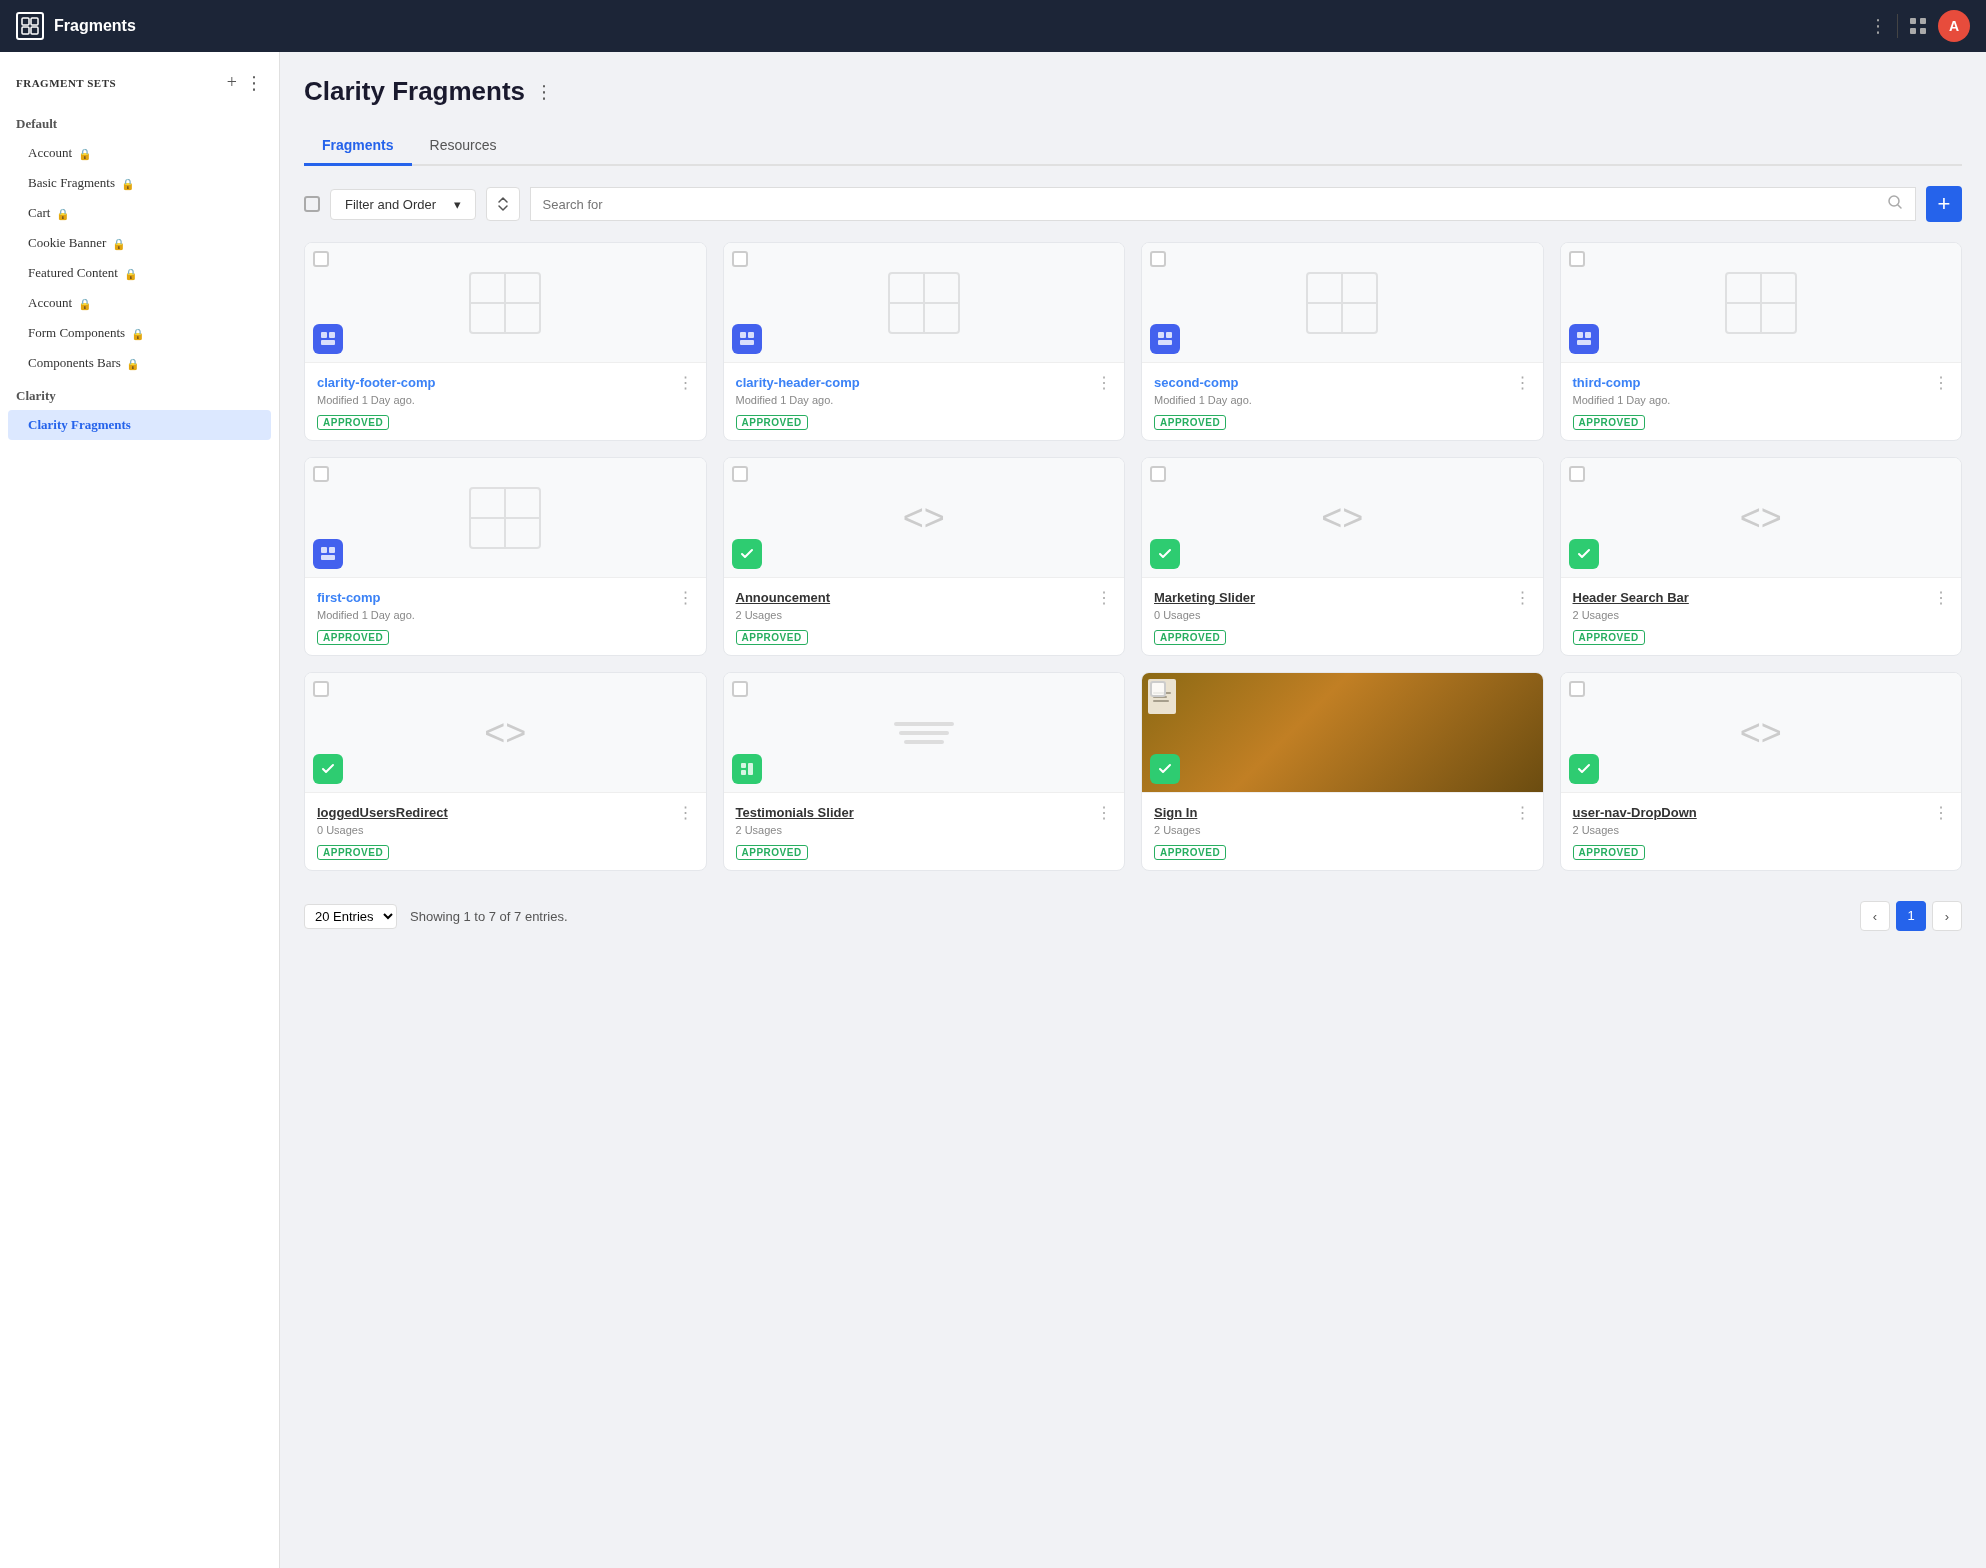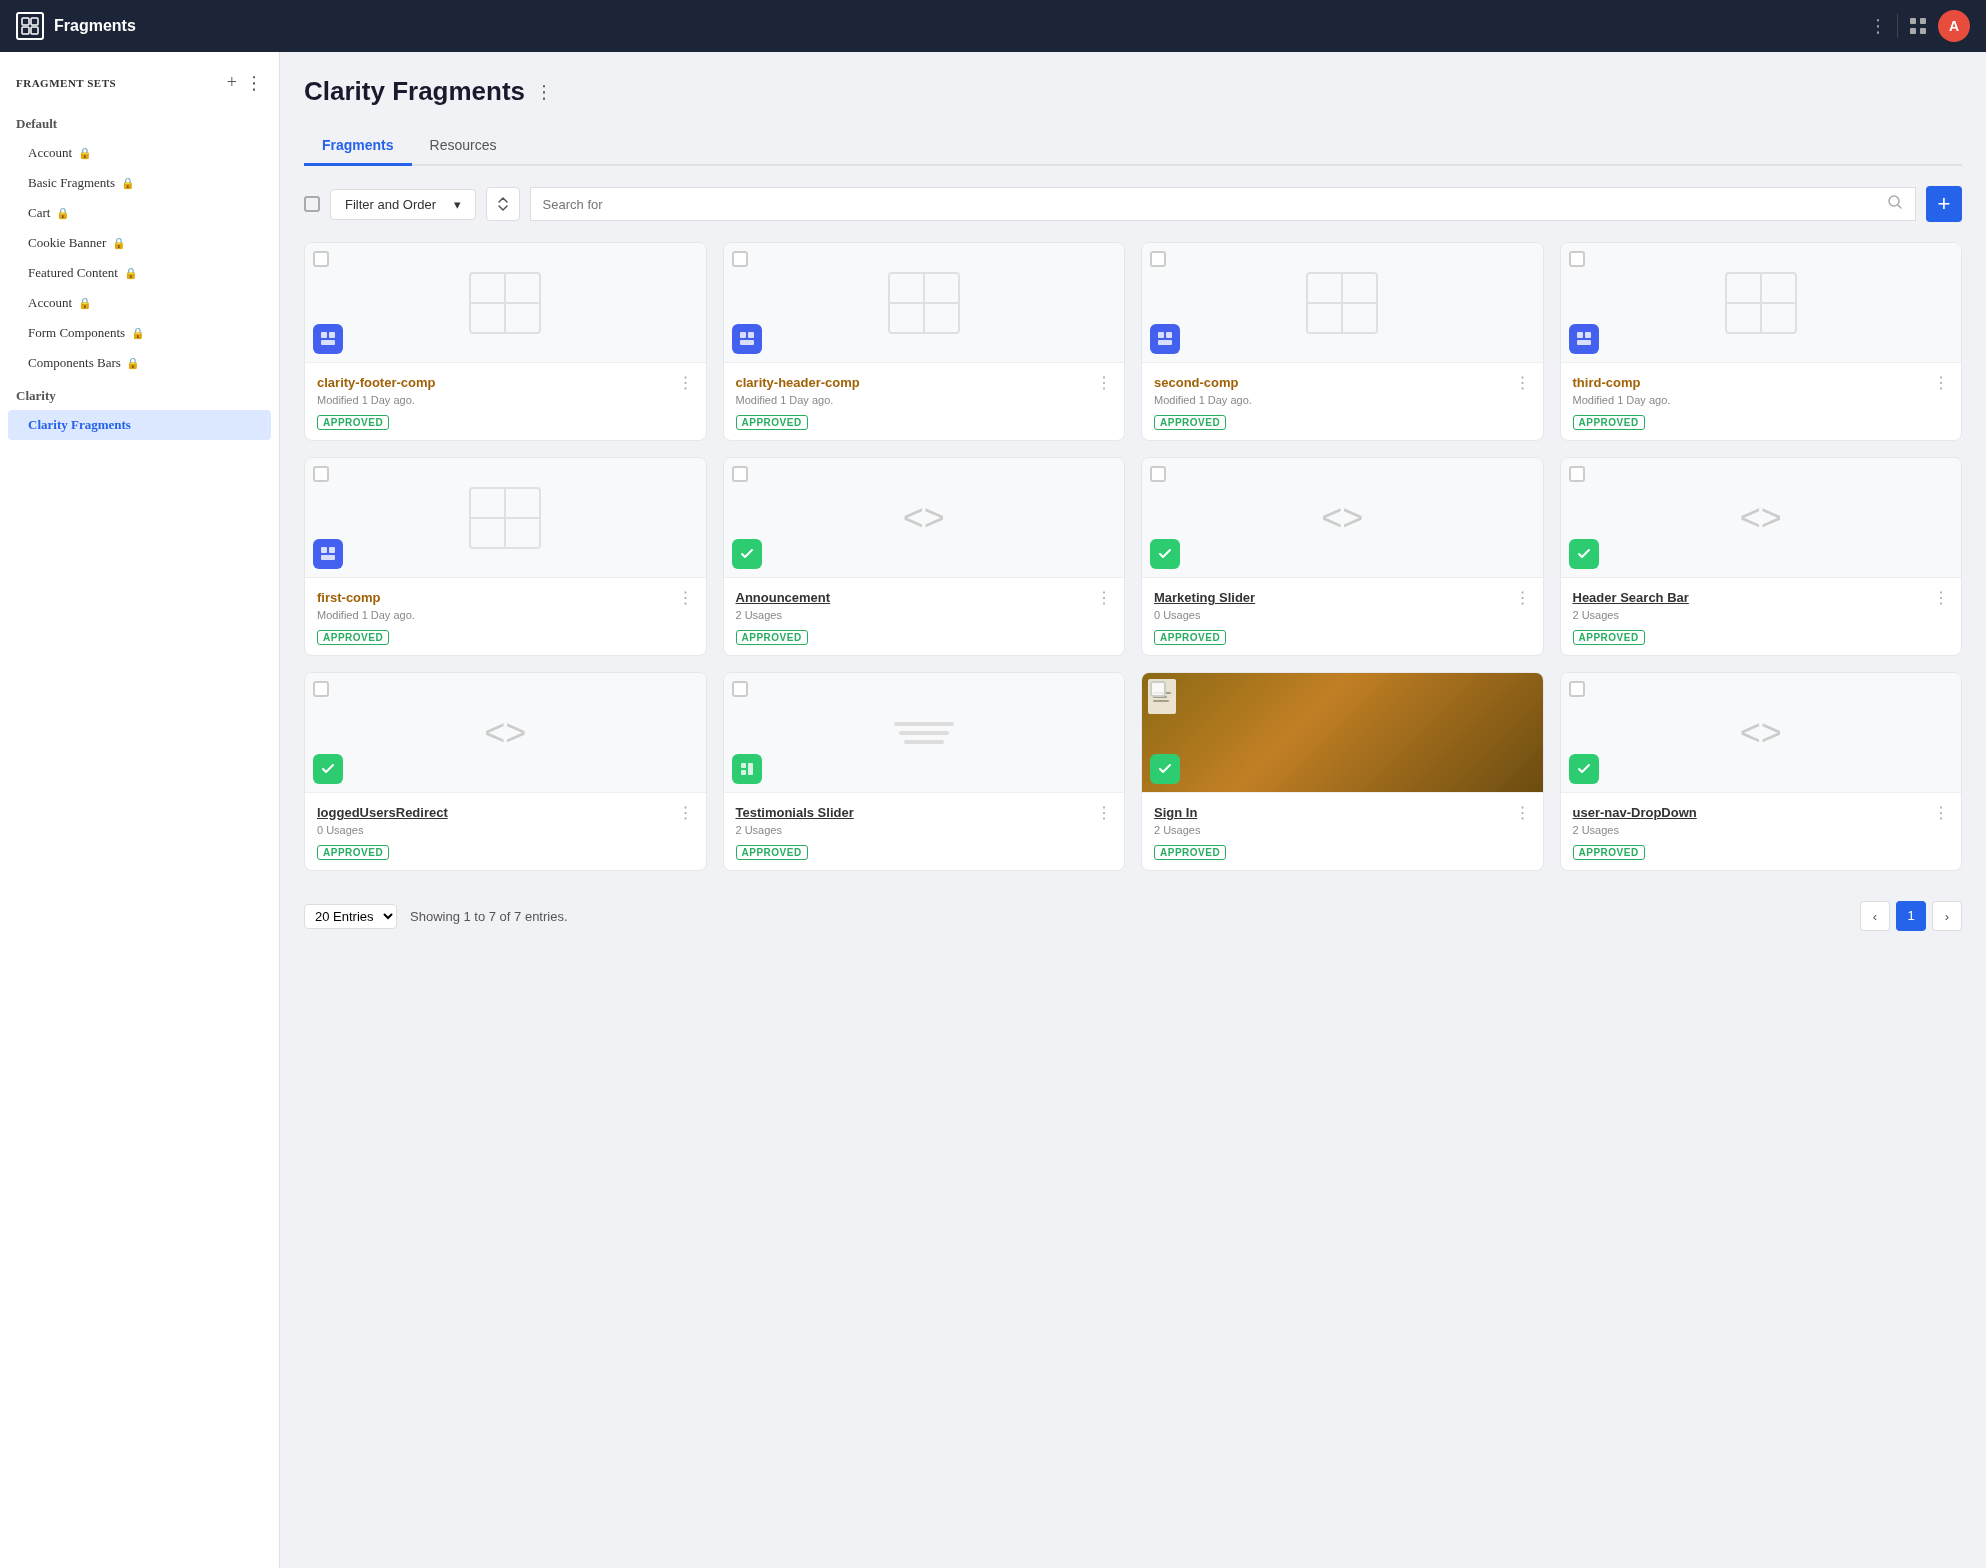--- a/index.html
+++ b/index.html
@@ -44,21 +44,21 @@
       justify-content: space-between;
       padding: 20px 16px 12px;
     }
     .sidebar-header-title { font-size: 11px; font-weight: 700; color: #333; text-transform: uppercase; letter-spacing: 0.5px; }
     .sidebar-header-actions { display: flex; gap: 8px; }
     .sidebar-header-actions span { color: #555; cursor: pointer; font-size: 16px; }
 
     .sidebar-section-label { font-size: 13px; font-weight: 600; color: #555; padding: 10px 16px 6px; }
     .sidebar-item {
       display: flex;
-      align-items: center;
+      align-items: flex-end;
       padding: 7px 16px 7px 28px;
       cursor: pointer;
       font-size: 13px;
       color: #333;
       gap: 6px;
     }
     .sidebar-item.active { background: #dce8ff; color: #2563eb; font-weight: 600; border-radius: 4px; margin: 0 8px; padding-left: 20px; }
     .lock-icon { font-size: 11px; color: #999; }
 
     
@@ -173,21 +173,21 @@
     .badge-blue { background: #4361ee; }
     .badge-green { background: #2ecc71; }
 
     
     .layout-preview-icon {
       opacity: 0.25;
     }
 
     .card-body { padding: 10px 12px; }
     .card-name-row { display: flex; align-items: center; justify-content: space-between; margin-bottom: 2px; }
-    .card-name { font-size: 13px; font-weight: 600; color: #a16207; text-decoration: none; }
+    .card-name { font-size: 13px; font-weight: 600; color: #3b82f6; text-decoration: none; }
     .card-name.link { text-decoration: underline; color: #333; text-align: right; }
     .card-meta { font-size: 11px; color: #888; margin-bottom: 6px; }
     .card-badge {
       display: inline-block;
       font-size: 10px;
       font-weight: 700;
       color: #27ae60;
       border: 1px solid #27ae60;
       border-radius: 3px;
       padding: 1px 5px;

